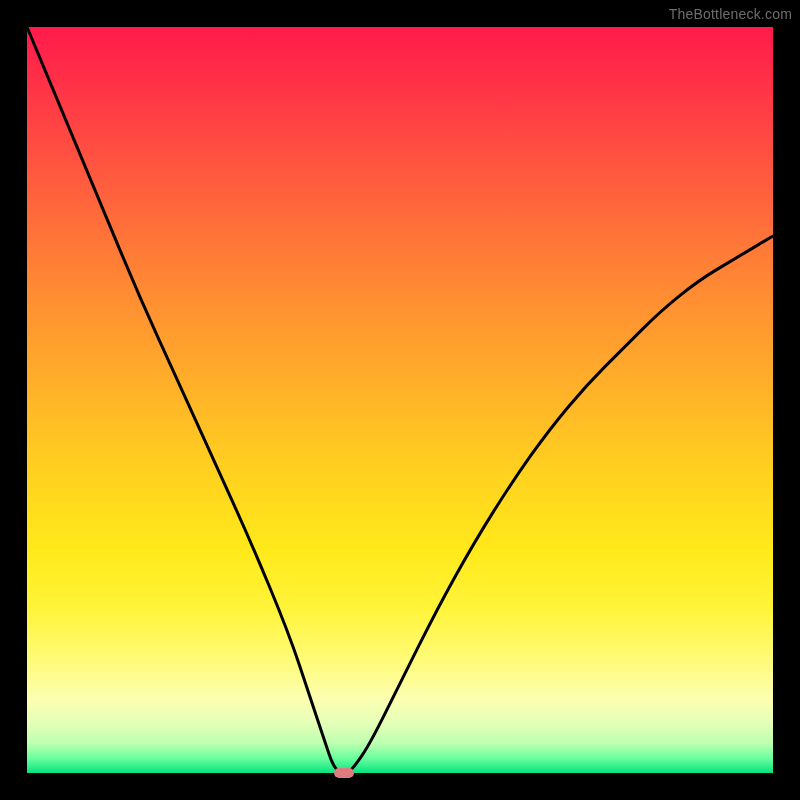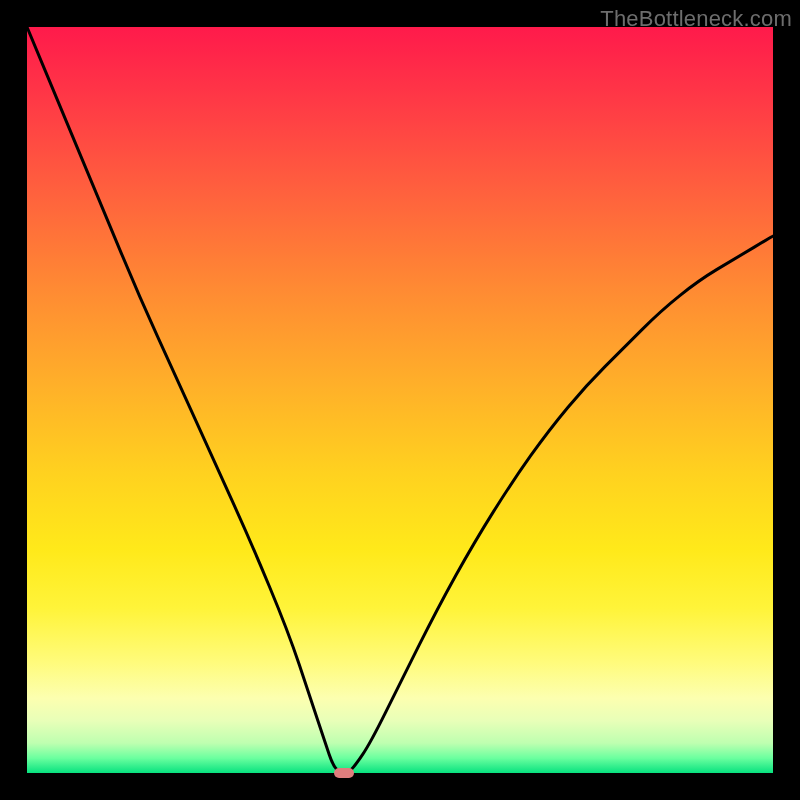--- a/index.html
+++ b/index.html
@@ -40,21 +40,21 @@
       #beffb0 96%,
       #6bff9f 98%,
       #07e27f 100%
     );
   }
   .watermark {
     position: absolute;
     top: 6px;
     right: 8px;
     color: #6d6d6d;
-    font-size: 22px;
+    font-size: 14px;
     font-weight: 500;
     letter-spacing: 0.2px;
     user-select: none;
   }
   svg.curve {
     position: absolute;
     left: 0; top: 0;
     width: 746px;
     height: 746px;
     overflow: visible;

